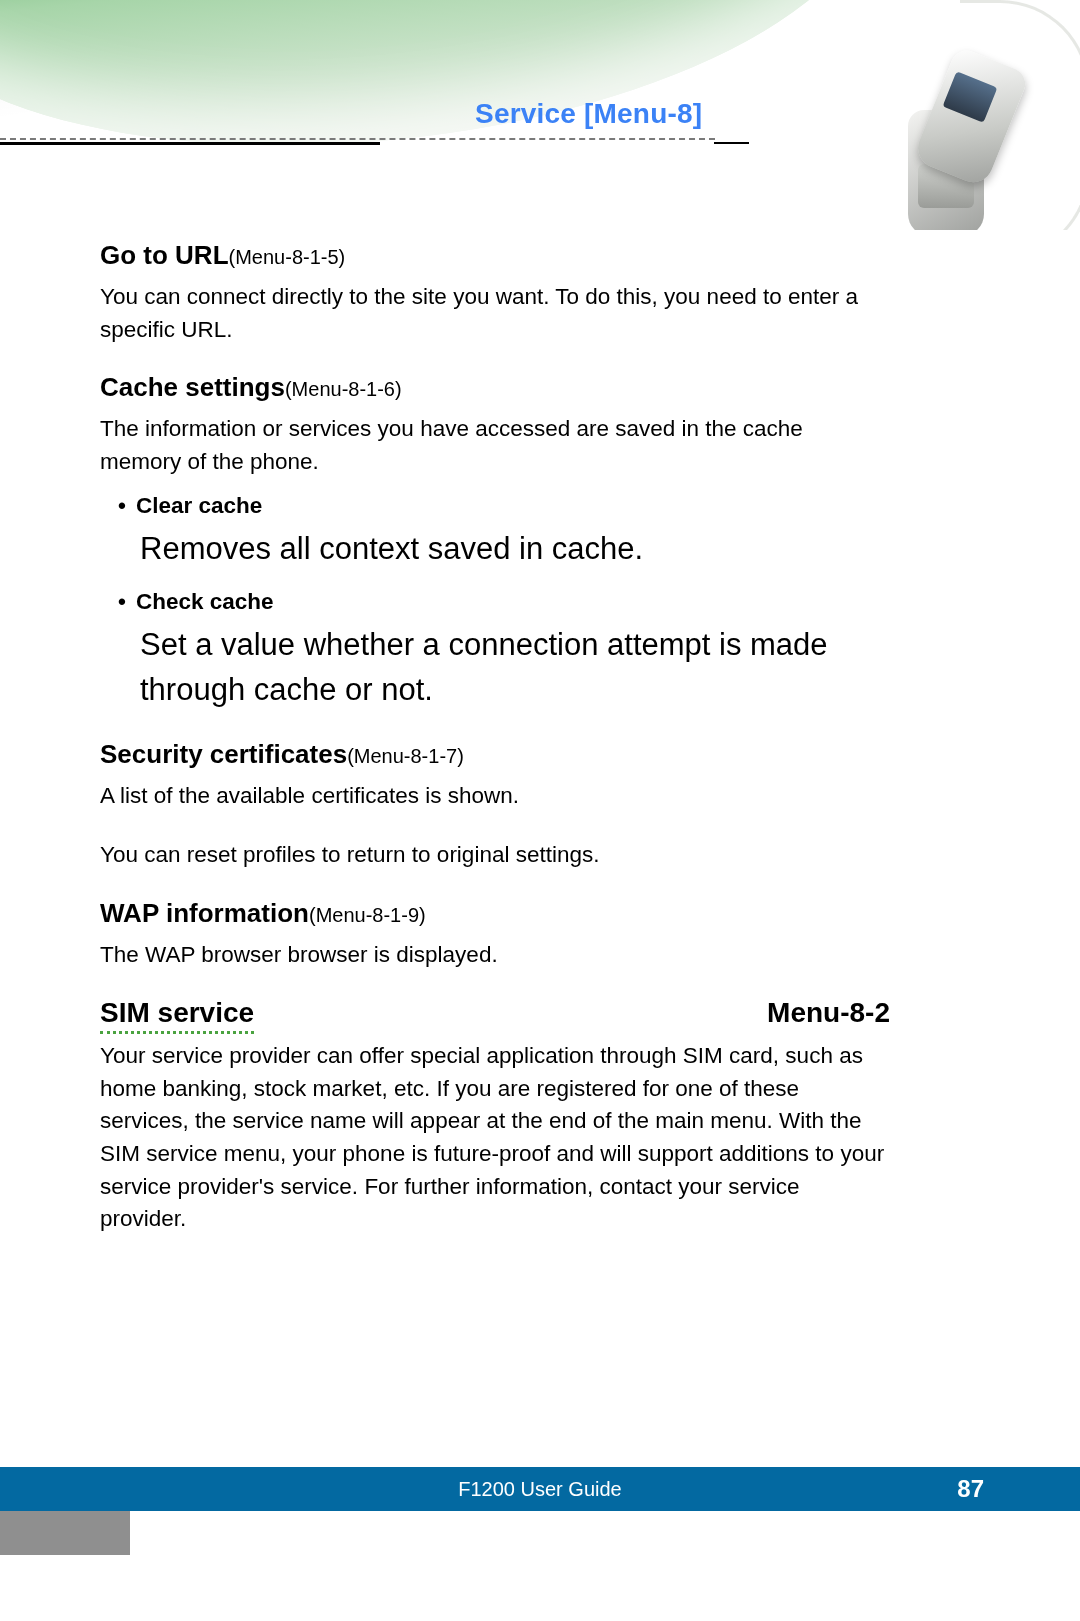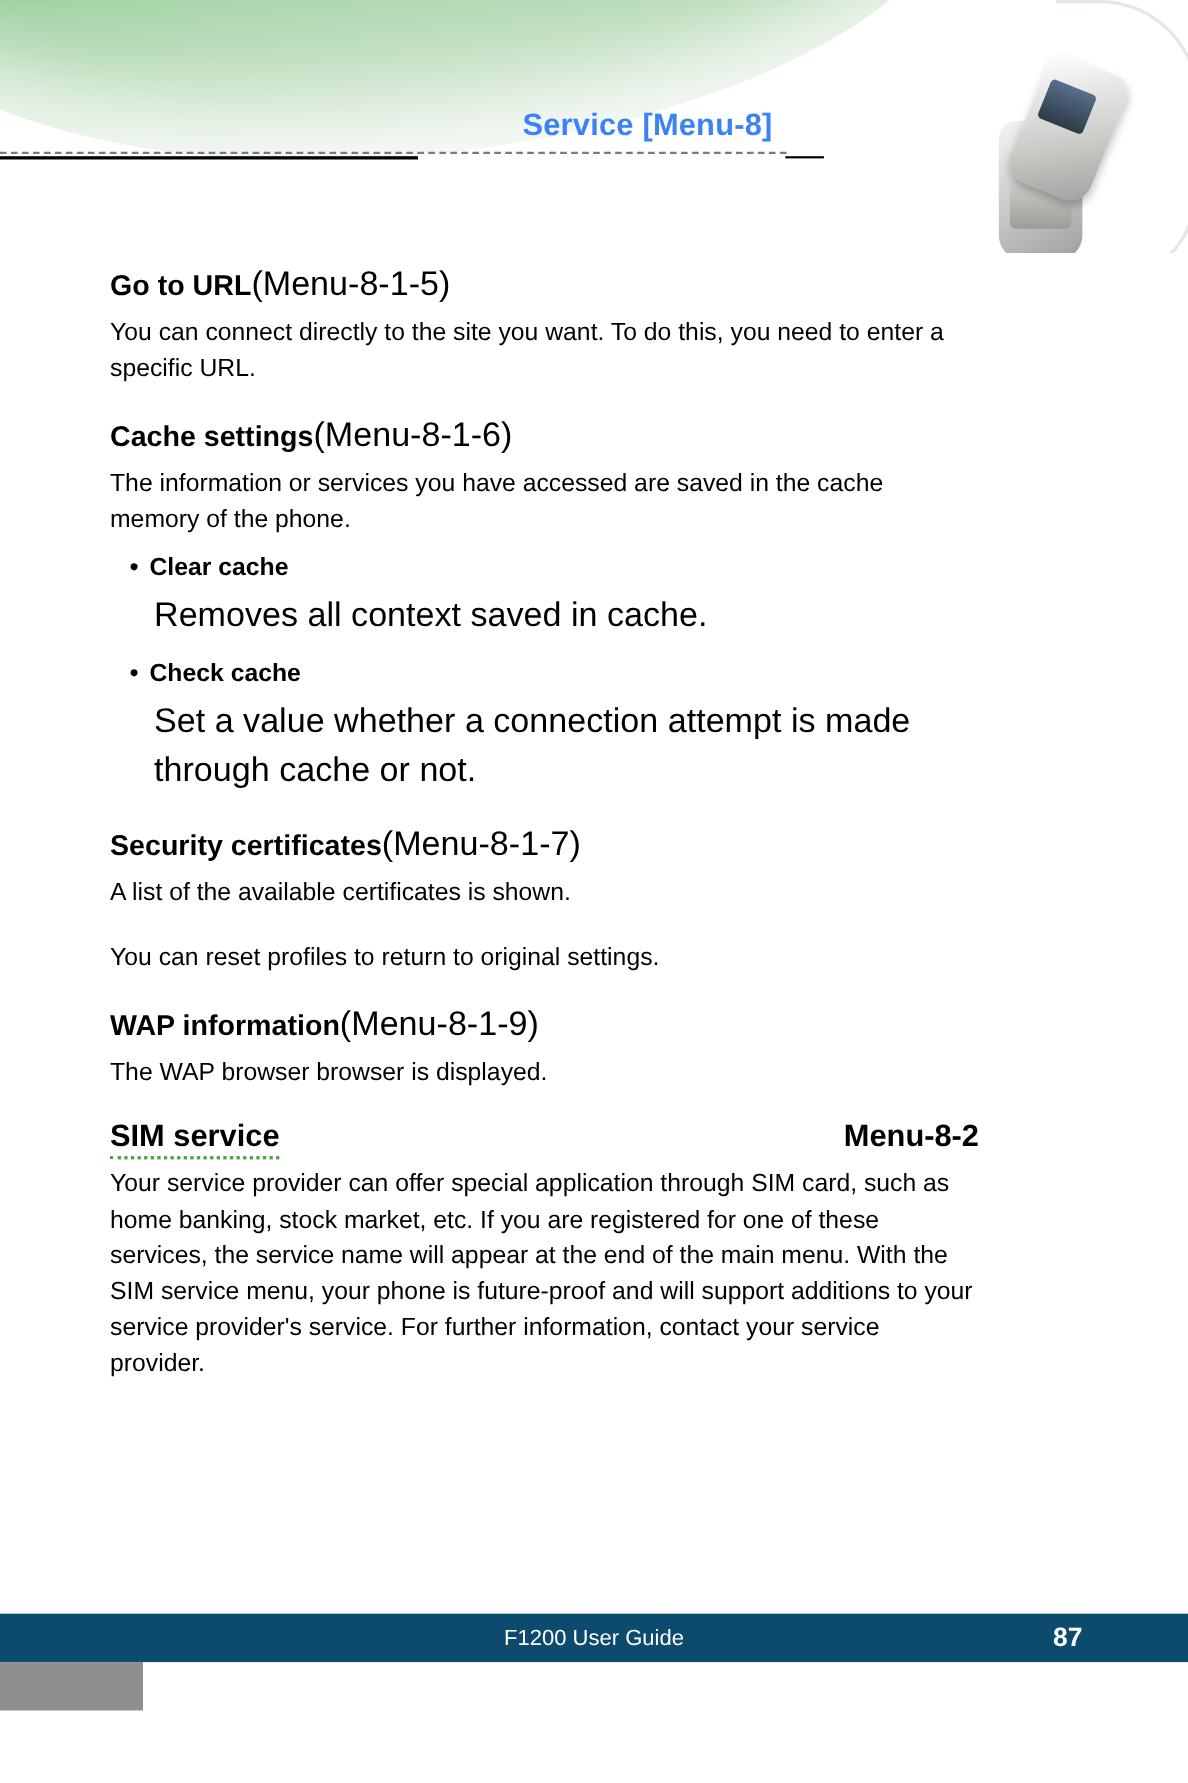--- a/index.html
+++ b/index.html
@@ -125,21 +125,21 @@
     display: flex;
     justify-content: flex-start;
     align-items: baseline;
     margin-bottom: 10px;
   }
   .sec-title {
     font-size: 26px;
     font-weight: bold;
   }
   .sec-label {
-    font-size: 31px;
+    font-size: 20px;
     font-weight: normal;
   }
   .sec-body {
     font-size: 22.5px;
     line-height: 1.45;
   }
   .bullet-list { margin: 14px 0 0 18px; }
   .bullet-item { margin: 14px 0 18px 0; }
   .bullet-head {
     font-size: 22.5px;
@@ -171,21 +171,21 @@
   .major-label {
     font-size: 28px;
     font-weight: bold;
   }
 
   .footer {
     position: absolute;
     bottom: 110px;
     left: 0; right: 0;
     height: 44px;
-    background: #0c4a6e;
+    background: #0369a1;
     display: flex;
     align-items: center;
     justify-content: center;
   }
   .footer-text {
     color: #ffffff;
     font-size: 20px;
   }
   .footer-page {
     position: absolute;

